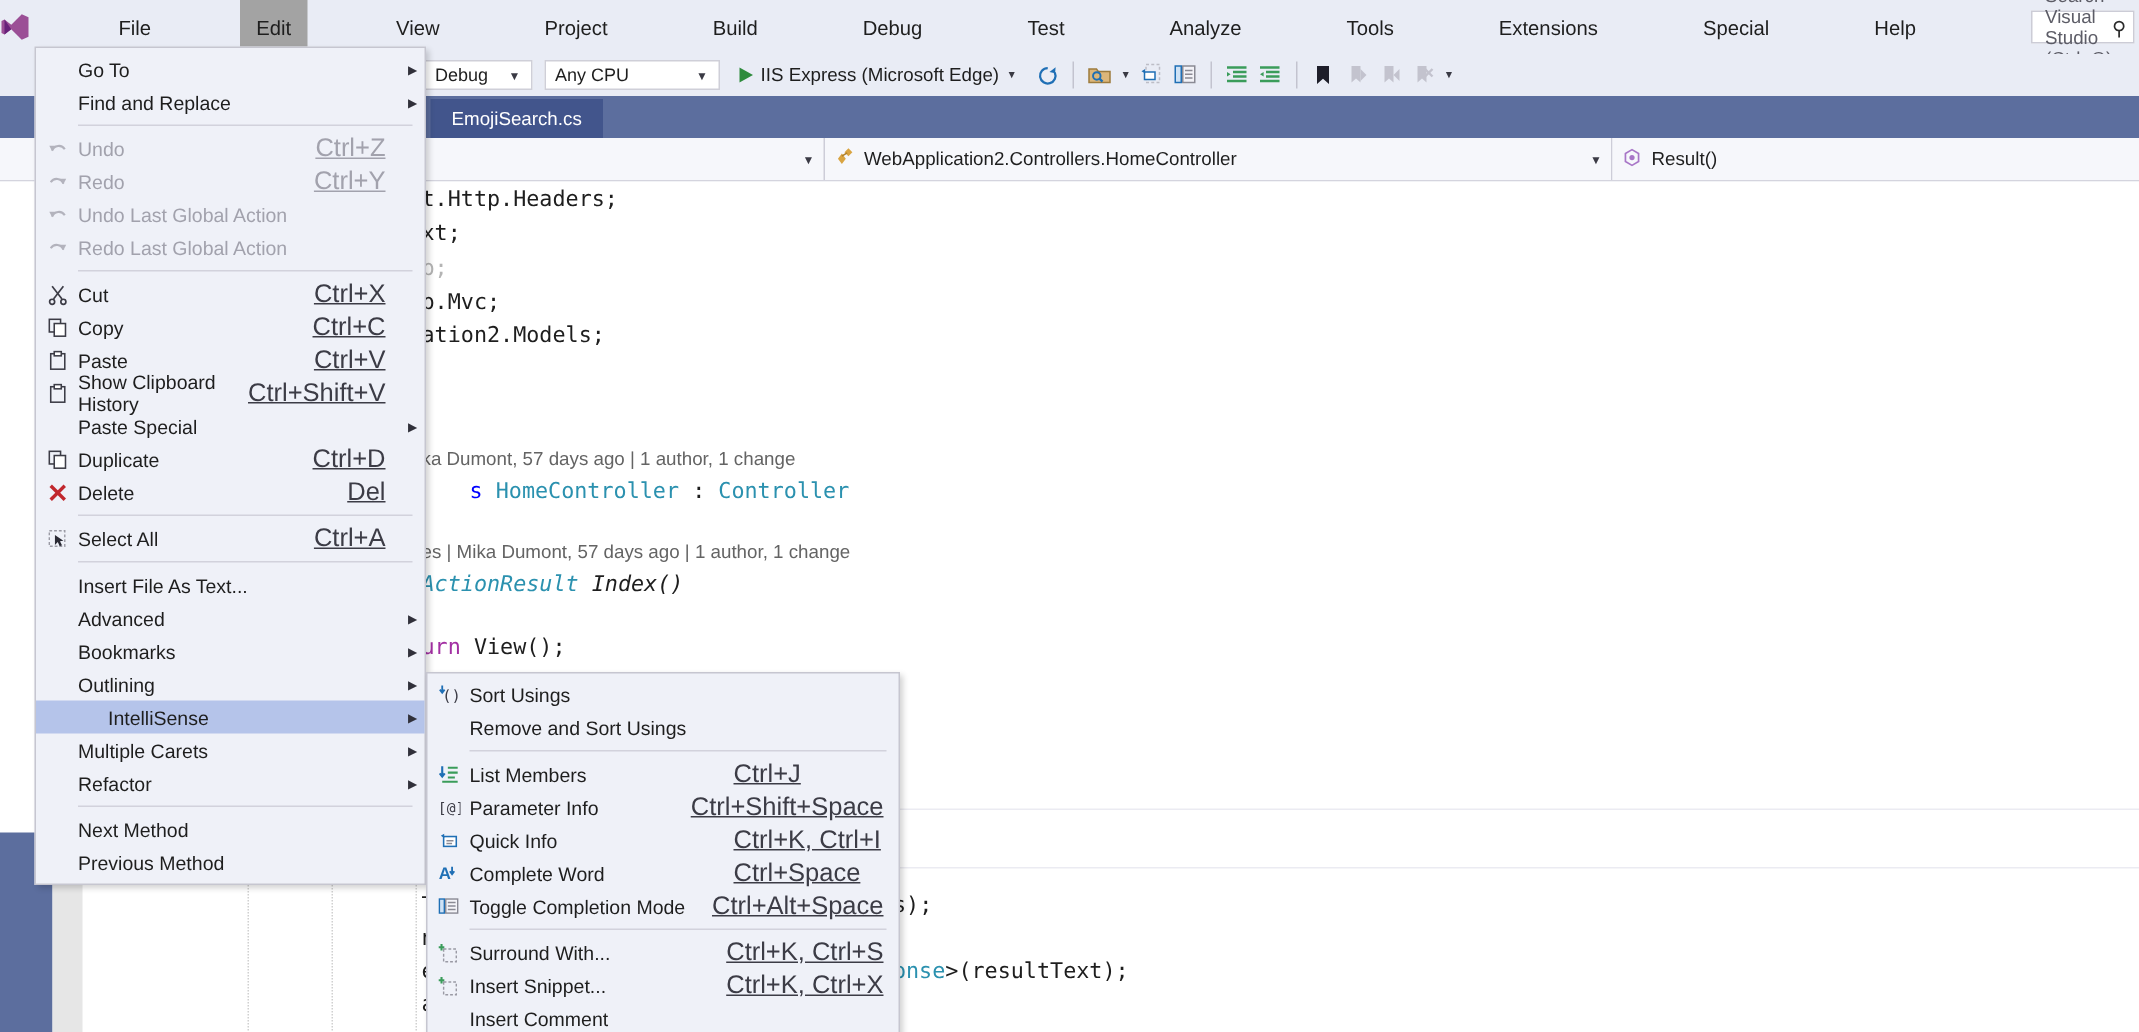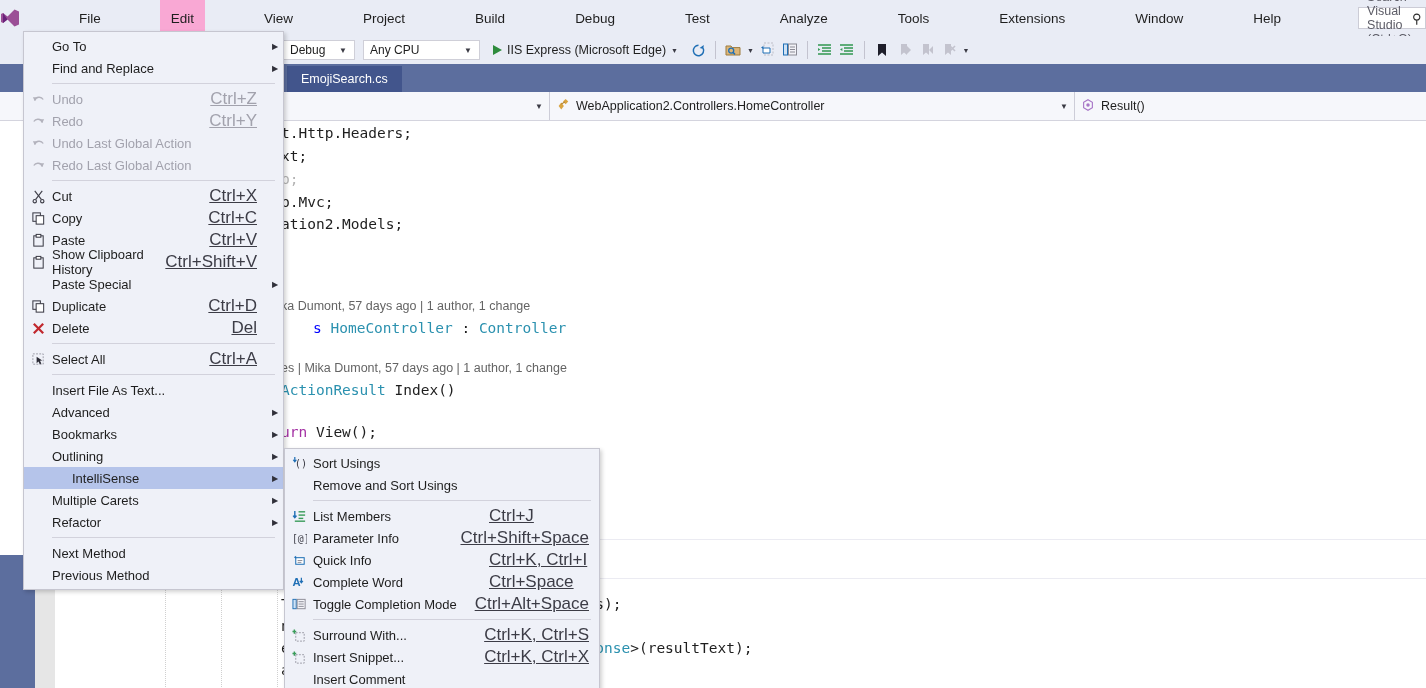--- a/index.html
+++ b/index.html
@@ -18,21 +18,21 @@
     display: flex; align-items: center; gap: 48px;
   }
   .vslogo {
     width: 36px; height: 36px; display: flex; align-items: center; justify-content: center;
   }
   .vslogo svg { display: block; }
   .menu-item {
     height: 36px; padding: 0 11px; display: flex; align-items: center;
     font-size: 13.5px; color: #1e1e1e; white-space: nowrap;
   }
-  .menu-item.active { background: #f9a8d4; }
+  .menu-item.active { background: #a3a3a3; }
   .searchbox {
     margin-left: 18px; width: 212px; height: 22px;
     background: #ffffff; border: 1px solid #ccccd6;
     display: flex; align-items: center; padding: 0 4px 0 8px;
     font-size: 12.5px; color: #5c5c66;
   }
   .searchbox .stext { flex: 1; }
   .searchbox .sicon { font-size: 13px; color: #2b2b2b; transform: scaleX(-1); }
   .usersent {
     margin-left: 25px; height: 22px; padding: 0 10px;
@@ -177,21 +177,21 @@
     <div class="menu-item">File</div>
     <div class="menu-item active">Edit</div>
     <div class="menu-item">View</div>
     <div class="menu-item">Project</div>
     <div class="menu-item">Build</div>
     <div class="menu-item">Debug</div>
     <div class="menu-item">Test</div>
     <div class="menu-item">Analyze</div>
     <div class="menu-item">Tools</div>
     <div class="menu-item">Extensions</div>
-    <div class="menu-item">Window</div>
+    <div class="menu-item">Special</div>
     <div class="menu-item">Help</div>
 
     <div class="searchbox">
       <span class="stext">Search Visual Studio (Ctrl+Q)</span>
       <span class="sicon">⚲</span>
     </div>
 
     <div class="usersent">UserSentiment</div>
   </div>
 
@@ -336,21 +336,21 @@
     <div class="codeline" style="top:1px;">t.Http.Headers;</div>
     <div class="codeline" style="top:24px;">xt;</div>
     <div class="codeline gray" style="top:47px;">b;</div>
     <div class="codeline" style="top:70px;">b.Mvc;</div>
     <div class="codeline" style="top:92px;">ation2.Models;</div>
 
     <div class="codelens" style="top:178px;">ka Dumont, 57 days ago | 1 author, 1 change</div>
     <div class="codeline" style="top:196px;margin-left:32px;"><span class="kw">s </span><span class="typ">HomeController</span> : <span class="typ">Controller</span></div>
 
     <div class="codelens" style="top:240px;">es | Mika Dumont, 57 days ago | 1 author, 1 change</div>
-    <div class="codeline" style="top:258px;"><span class="typ">ActionResult</span> Index()</div>
+    <div class="codeline" style="top:258px;font-style:italic;"><span class="typ">ActionResult</span> Index()</div>
 
     <div class="codeline" style="top:300px;"><span class="kwp">urn</span> View();</div>
 
     <div class="hr-faint" style="top:418px;"></div>
     <div class="codeline" style="top:429px;"><span class="kw">new</span> <span class="typ">Dictionary</span>&lt;<span class="kw">string</span>, <span class="typ">Result</span>&gt;();</div>
     <div class="hr-faint" style="top:457px;"></div>
 
     <div class="codeline" style="top:472px;">ToCognitivServiceData(<span class="hl">tweets</span>, results);</div>
     <div class="codeline" style="top:494px;">ntent);</div>
     <div class="codeline" style="top:516px;">erializeObject&lt;<span class="typ">CognitiveServicesResponse</span>&gt;(resultText);</div>

